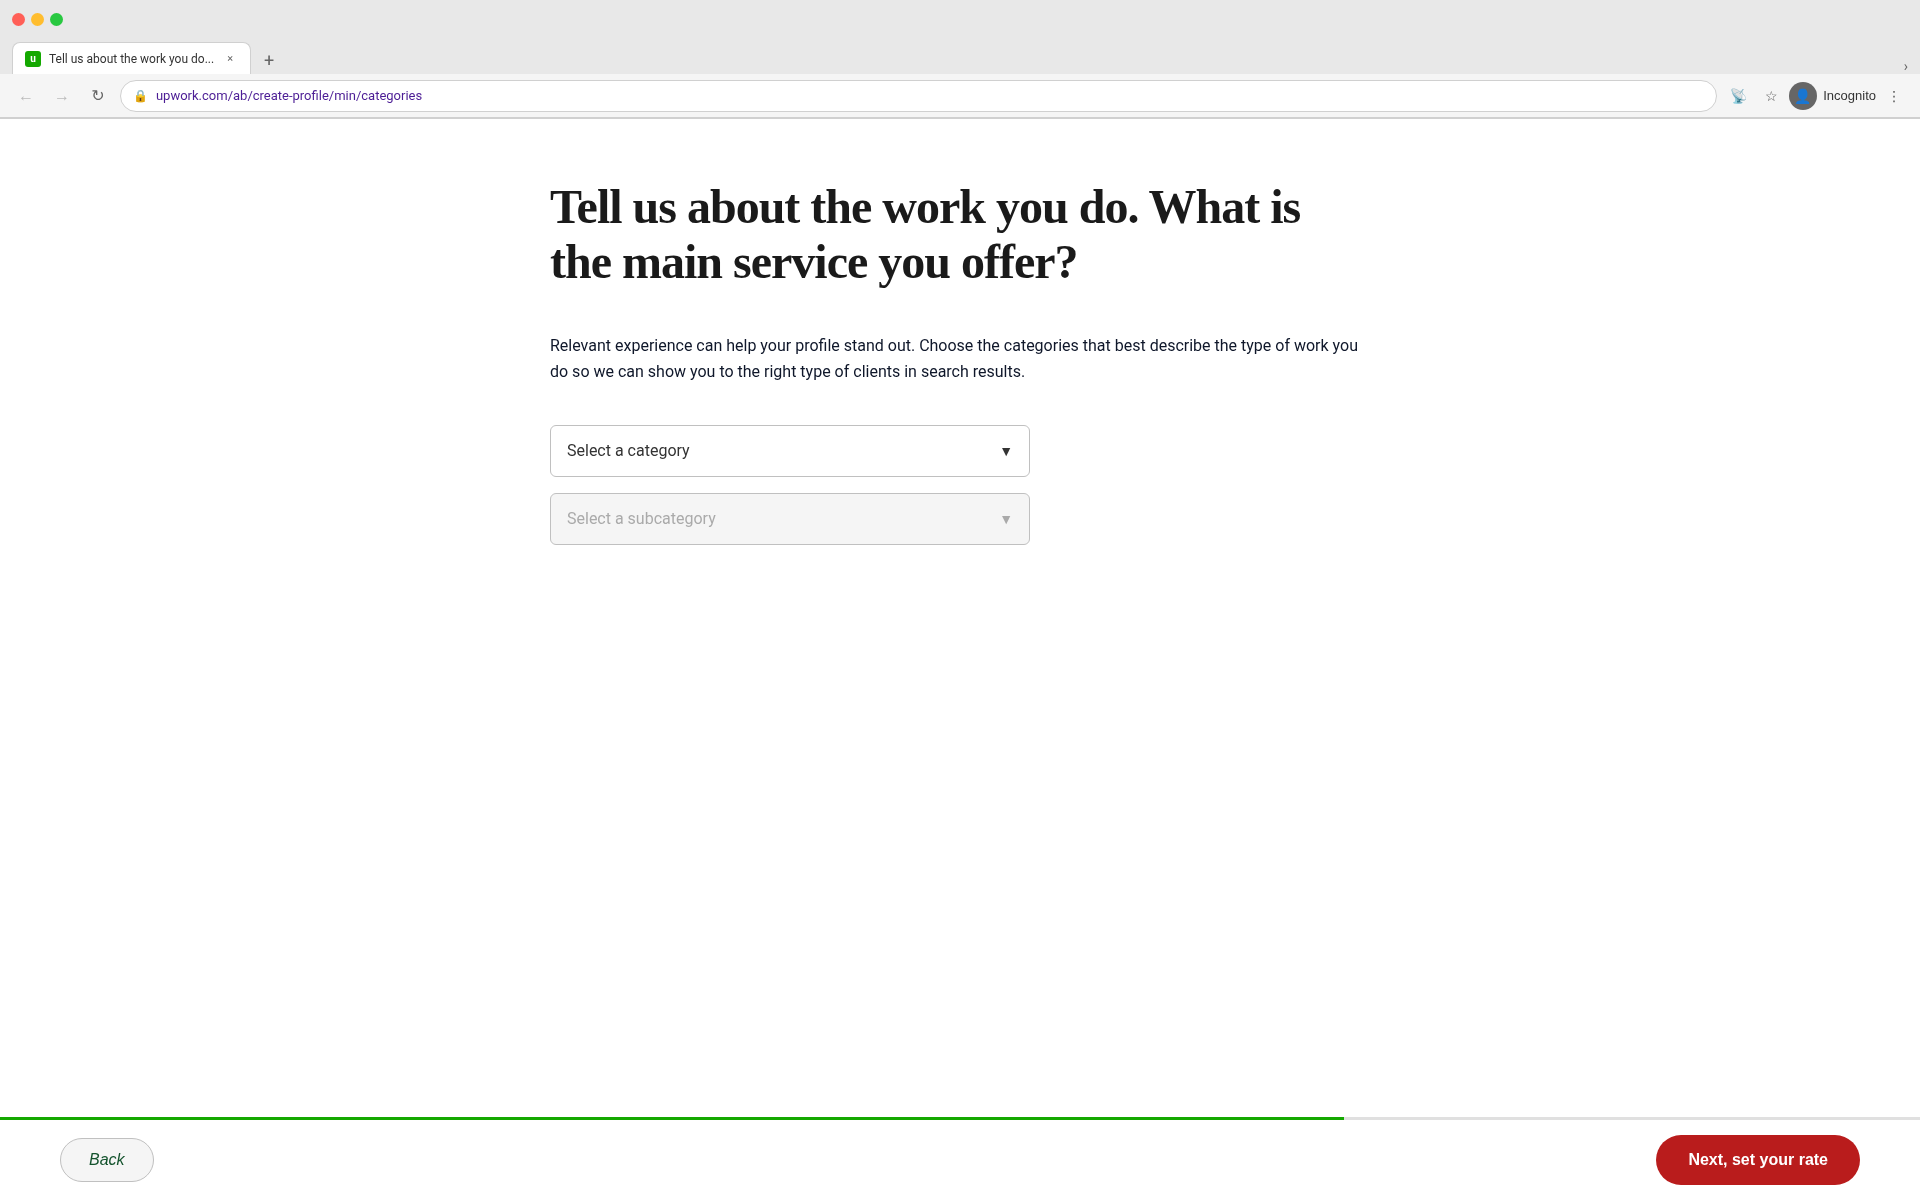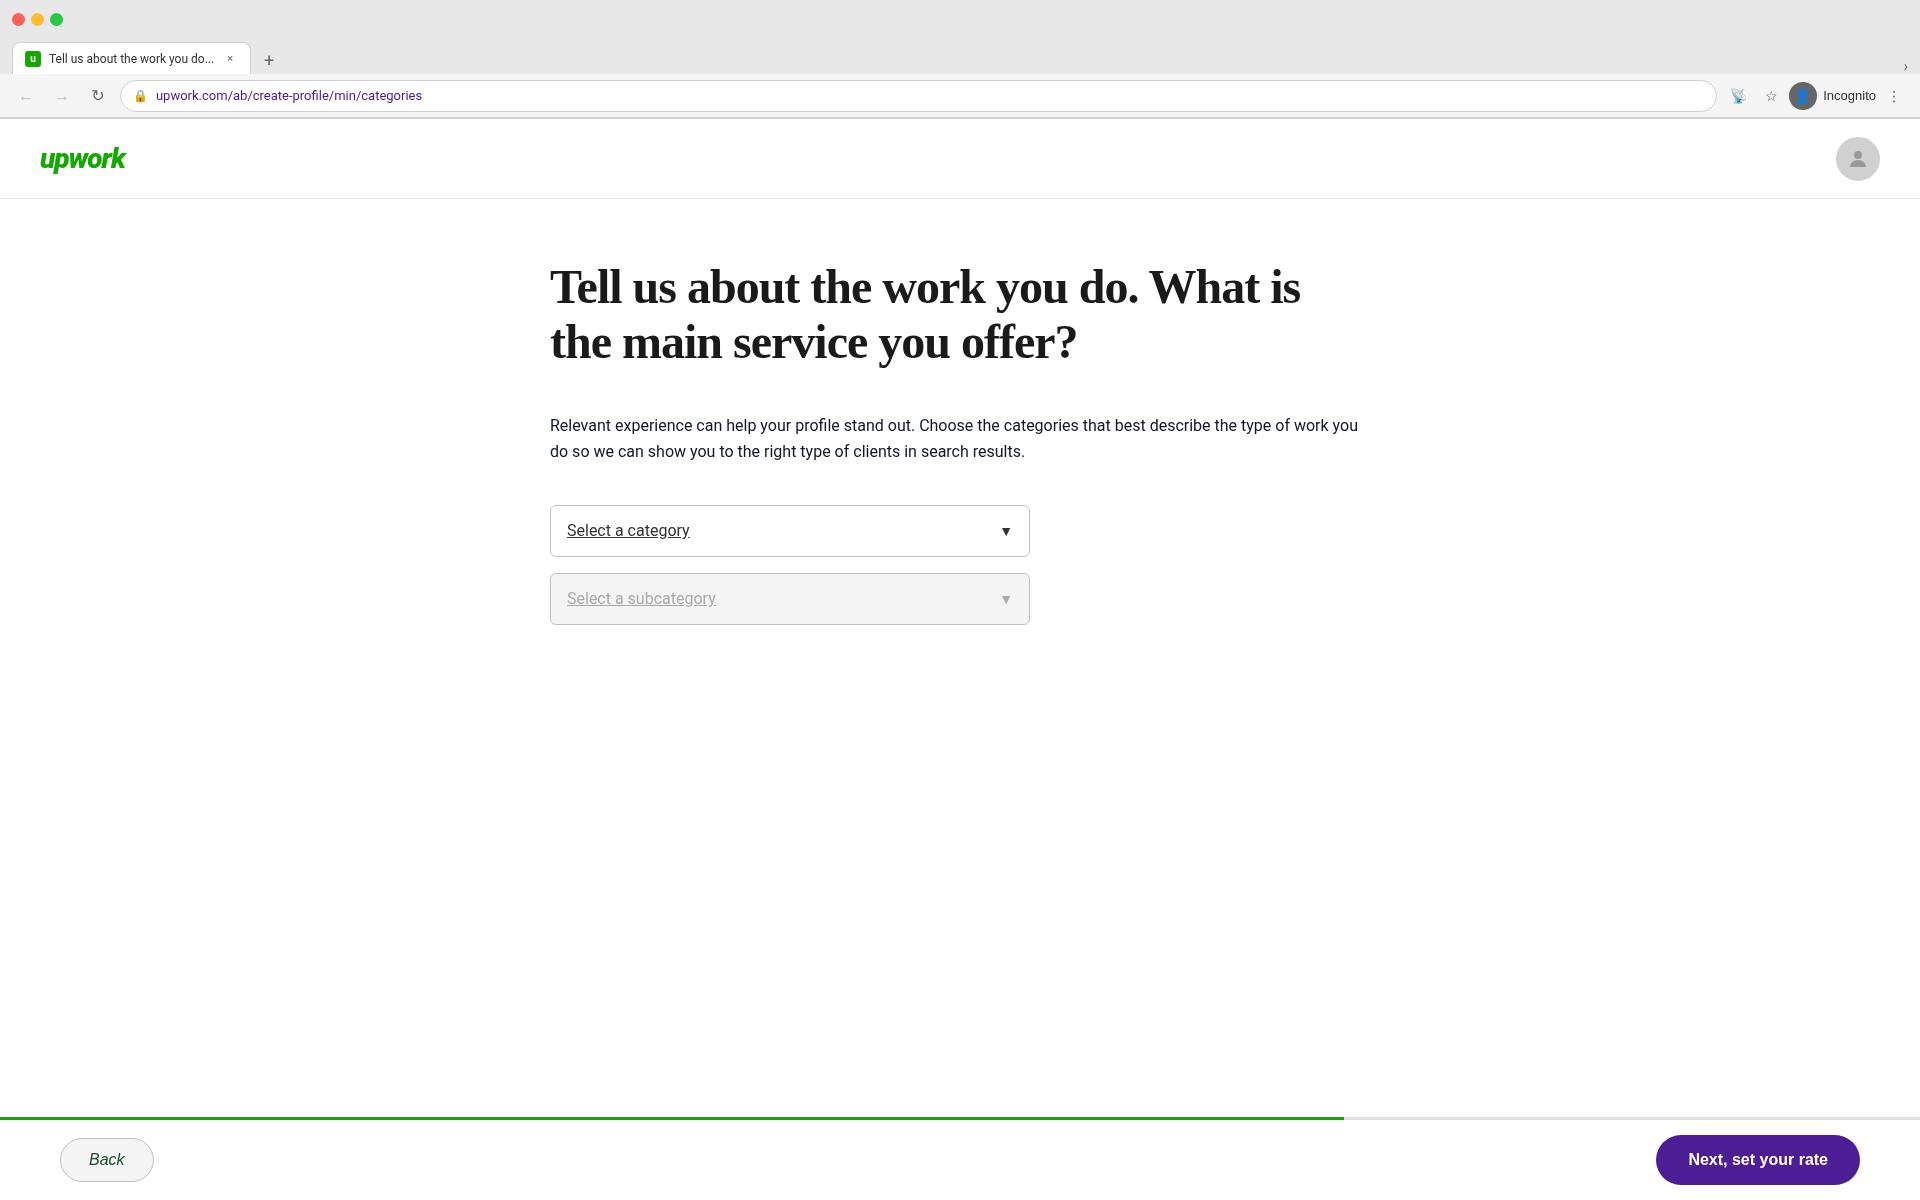--- a/index.html
+++ b/index.html
@@ -300,21 +300,20 @@
     }
 
     .dropdown.disabled {
       background: #f5f5f5;
       cursor: not-allowed;
     }
 
     .dropdown-label {
       font-size: 16px;
       color: #333;
-      text-decoration: underline;
     }
 
     .dropdown.disabled .dropdown-label {
       color: #aaa;
       text-align: center;
     }
 
     .dropdown-arrow {
       color: #333;
       font-size: 14px;
@@ -360,21 +359,21 @@
       border-radius: 30px;
       padding: 12px 28px;
       font-size: 16px;
       font-weight: 500;
       color: #14532d;
       cursor: pointer;
       font-style: italic;
     }
 
     .next-button {
-      background: #4c1d95;
+      background: #b91c1c;
       border: none;
       border-radius: 30px;
       padding: 16px 32px;
       font-size: 16px;
       font-weight: 600;
       color: #ffffff;
       cursor: pointer;
     }
   </style>
 </head>
@@ -417,29 +416,20 @@
         <div class="incognito-icon">👤</div>
         <span>Incognito</span>
       </button>
       <button class="toolbar-icon-btn">⋮</button>
     </div>
   </div>
 </div>
 
 <div class="page-container">
 
-  <div class="site-header">
-    <div class="upwork-logo">upwork</div>
-    <div class="user-avatar">
-      <svg width="24" height="24" viewBox="0 0 24 24" fill="#999">
-          <circle cx="12" cy="8" r="4"></circle>
-          <path d="M4 20c0-4 3.6-7 8-7s8 3 8 7"></path>
-        </svg>
-    </div>
-  </div>
 
   <div class="main-content">
     <h1 class="page-heading">Tell us about the work you do. What is the main service you offer?</h1>
     <p class="page-description">Relevant experience can help your profile stand out. Choose the categories that best describe the type of work you do so we can show you to the right type of clients in search results.</p>
 
     <div class="dropdown-container">
 
       <div class="dropdown">
         <span class="dropdown-label">Select a category</span>
         <span class="dropdown-arrow">▼</span>

